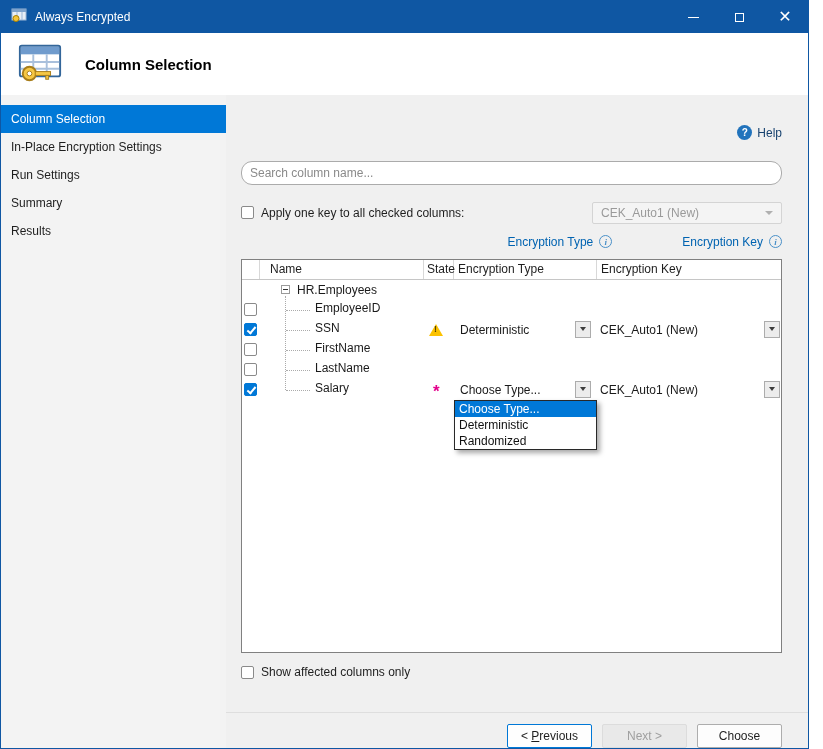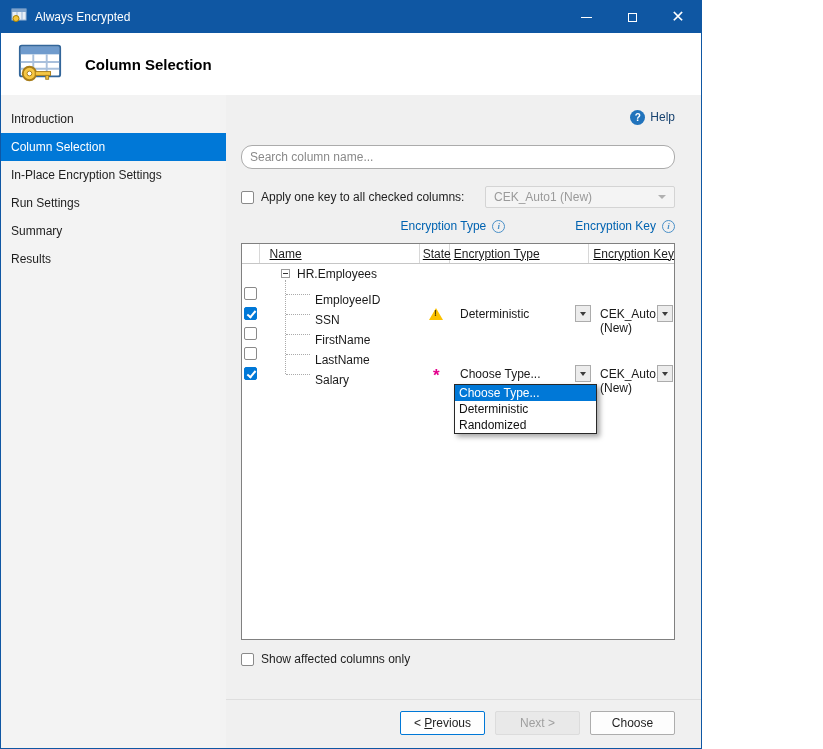--- a/index.html
+++ b/index.html
@@ -1,39 +1,39 @@
 <!DOCTYPE html>
 <html><head>
 <meta charset="utf-8">
 <style>
   * { margin:0; padding:0; box-sizing:border-box; }
   body { font-family:"Liberation Sans", sans-serif; background:#ffffff; }
 
-  .window { width:702px; height:749px; border:1px solid #0f57a3; display:flex; flex-direction:column; background:#f0f0f0; overflow:hidden; }
+  .window { width:809px; height:749px; border:1px solid #0f57a3; display:flex; flex-direction:column; background:#f0f0f0; overflow:hidden; }
 
   
   .titlebar { flex:0 0 32px; background:#0f57a3; display:flex; align-items:center; color:#fff; padding-left:10px; gap:8px; }
   .app-title { font-size:12px; }
   .win-controls { margin-left:auto; display:flex; height:100%; }
   .win-btn { width:46px; display:flex; align-items:center; justify-content:center; cursor:default; }
   .min-glyph { width:11px; height:1px; background:#fff; }
   .max-glyph { width:9px; height:9px; border:1px solid #fff; }
   .close-glyph { color:#fff; font-size:16px; line-height:16px; }
 
   
   .header { flex:0 0 62px; background:#fff; display:flex; align-items:center; padding-left:16px; gap:22px; }
   .page-title { font-size:15px; font-weight:bold; color:#000; }
 
   
   .bodyrow { flex:1; display:flex; min-height:0; }
   .sidebar { flex:0 0 225px; background:#f3f3f3; padding-top:10px; }
   .side-item { height:28px; display:flex; align-items:center; padding-left:10px; font-size:12px; color:#1e1e1e; cursor:default; }
   .side-item.selected { background:#0078d7; color:#fff; }
 
-  .main { flex:1; background:#f0f0f0; display:flex; flex-direction:column; padding:12px 26px 0 15px; min-width:0; }
+  .main { flex:1; background:#f0f0f0; display:flex; flex-direction:column; padding:12px 26px 0 15px; min-width:0;margin-top:16px; }
 
   .help-row { display:flex; justify-content:flex-end; align-items:center; gap:5px; margin-bottom:18px; height:20px; }
   .help-icon { width:15px; height:15px; border-radius:50%; background:#2173bc; color:#fff; display:inline-flex; align-items:center; justify-content:center; font-size:10px; font-weight:bold; }
   .help-icon::after { content:"?"; }
   .help-label { font-size:12px; color:#17426f; cursor:pointer; }
 
   .search-input { height:24px; border:1px solid #ababab; border-radius:11px; font-size:12px; padding:0 8px; width:100%; background:#fff; color:#1e1e1e; font-family:inherit; outline:none; }
   .search-input::placeholder { color:#8a8a8a; }
 
   .cb { width:13px; height:13px; border:1px solid #8a8a8a; background:#fff; border-radius:2px; display:inline-block; position:relative; flex:0 0 auto; }
@@ -45,38 +45,38 @@
   .combo-disabled { margin-left:auto; width:190px; height:22px; background:#f4f4f4; border:1px solid #d4d4d4; border-radius:2px; display:flex; align-items:center; padding:0 8px; font-size:12px; color:#9a9a9a; }
   .combo-arrow { margin-left:auto; width:0; height:0; border-left:4px solid transparent; border-right:4px solid transparent; border-top:4px solid #b0b0b0; }
 
   .links-row { margin-top:8px; display:flex; justify-content:flex-end; gap:70px; align-items:center; height:18px; }
   .link-group { display:flex; align-items:center; gap:6px; }
   .link { font-size:12px; color:#0063b1; cursor:pointer; }
   .info-icon { width:13px; height:13px; border-radius:50%; border:1px solid #4a90c8; color:#4a90c8; display:inline-flex; align-items:center; justify-content:center; font-size:9px; font-family:"Liberation Serif", serif; font-style:italic; font-weight:bold; }
   .info-icon::after { content:"i"; }
 
   
-  .grid { margin-top:8px; height:397px; background:#fff; border:1px solid #808080; display:flex; flex-direction:column; position:relative;text-decoration:underline; }
+  .grid { margin-top:8px; height:397px; background:#fff; border:1px solid #808080; display:flex; flex-direction:column; position:relative; }
   .grid-header { flex:0 0 20px; display:flex; border-bottom:1px solid #c6c6c6; font-size:12px; color:#1e1e1e; }
   .hcell { display:flex; align-items:center; white-space:nowrap; overflow:visible; }
   .hc0 { width:18px; border-right:1px solid #d8d8d8; }
   .hc1 { width:164px; padding-left:10px; border-right:1px solid #d8d8d8; }
   .hc2 { width:30px; padding-left:3px; border-right:1px solid #d8d8d8; }
   .hc3 { width:143px; padding-left:4px; border-right:1px solid #d8d8d8; }
   .hc4 { flex:1; padding-left:4px; }
 
   .grid-body { flex:1; position:relative; font-size:12px; color:#1a1a1a; }
   .grow { position:relative; height:20px; }
   .row-cb { position:absolute; left:2px; top:3px; }
   .tree-toggle { position:absolute; left:39px; top:5px; width:9px; height:9px; border:1px solid #9a9a9a; background:#fff; cursor:pointer; }
   .tree-toggle::after { content:""; position:absolute; left:1px; top:3px; width:5px; height:1px; background:#333; }
   .group-name { position:absolute; left:55px; top:3px; }
   .tree-vline { position:absolute; left:43px; top:16px; height:94px; border-left:1px dotted #ababab; }
   .tree-stub { position:absolute; left:44px; top:10px; width:24px; border-top:1px dotted #ababab; }
-  .name-cell { position:absolute; left:73px; top:9px; }
+  .name-cell { position:absolute; left:73px; top:1px; }
   .warn-icon { position:absolute; left:187px; top:4px; width:0; height:0; border-left:7px solid transparent; border-right:7px solid transparent; border-bottom:12px solid #fcc200; }
   .warn-icon::after { content:"!"; position:absolute; left:-2px; top:0px; font-size:9px; font-weight:bold; color:#5a4500; }
   .req-icon { position:absolute; left:191px; top:2px; color:#e3008c; font-size:17px; font-weight:bold; }
   .req-icon::after { content:"*"; }
   .enctype-cell { position:absolute; left:218px; top:3px; }
   .enckey-cell { position:absolute; left:358px; top:3px; }
   .dd-btn { position:absolute; top:1px; width:16px; height:17px; background:#ececec; border:1px solid #acacac; display:flex; align-items:center; justify-content:center; cursor:pointer; }
   .dd-btn::after { content:""; width:0; height:0; border-left:3px solid transparent; border-right:3px solid transparent; border-top:4px solid #3c3c3c; }
   .enctype-dd { left:333px; }
   .enckey-dd { right:1px; }
@@ -134,21 +134,20 @@
           <circle cx="13" cy="36" r="2.5" fill="#fff" stroke="#a87d1a"></circle>
           <rect x="19" y="34" width="16" height="4" fill="#f6c744" stroke="#a87d1a"></rect>
           <rect x="30" y="38" width="3" height="4" fill="#f6c744" stroke="#a87d1a"></rect>
         </svg></span>
     <h1 class="page-title">Column Selection</h1>
   </div>
 
   <div class="bodyrow">
 
     <nav class="sidebar">
-      <div class="side-item">Introduction</div>
       <div class="side-item selected">Column Selection</div>
       <div class="side-item">In-Place Encryption Settings</div>
       <div class="side-item">Run Settings</div>
       <div class="side-item">Summary</div>
       <div class="side-item">Results</div>
     </nav>
 
     <div class="main">
 
       <div class="help-row">

